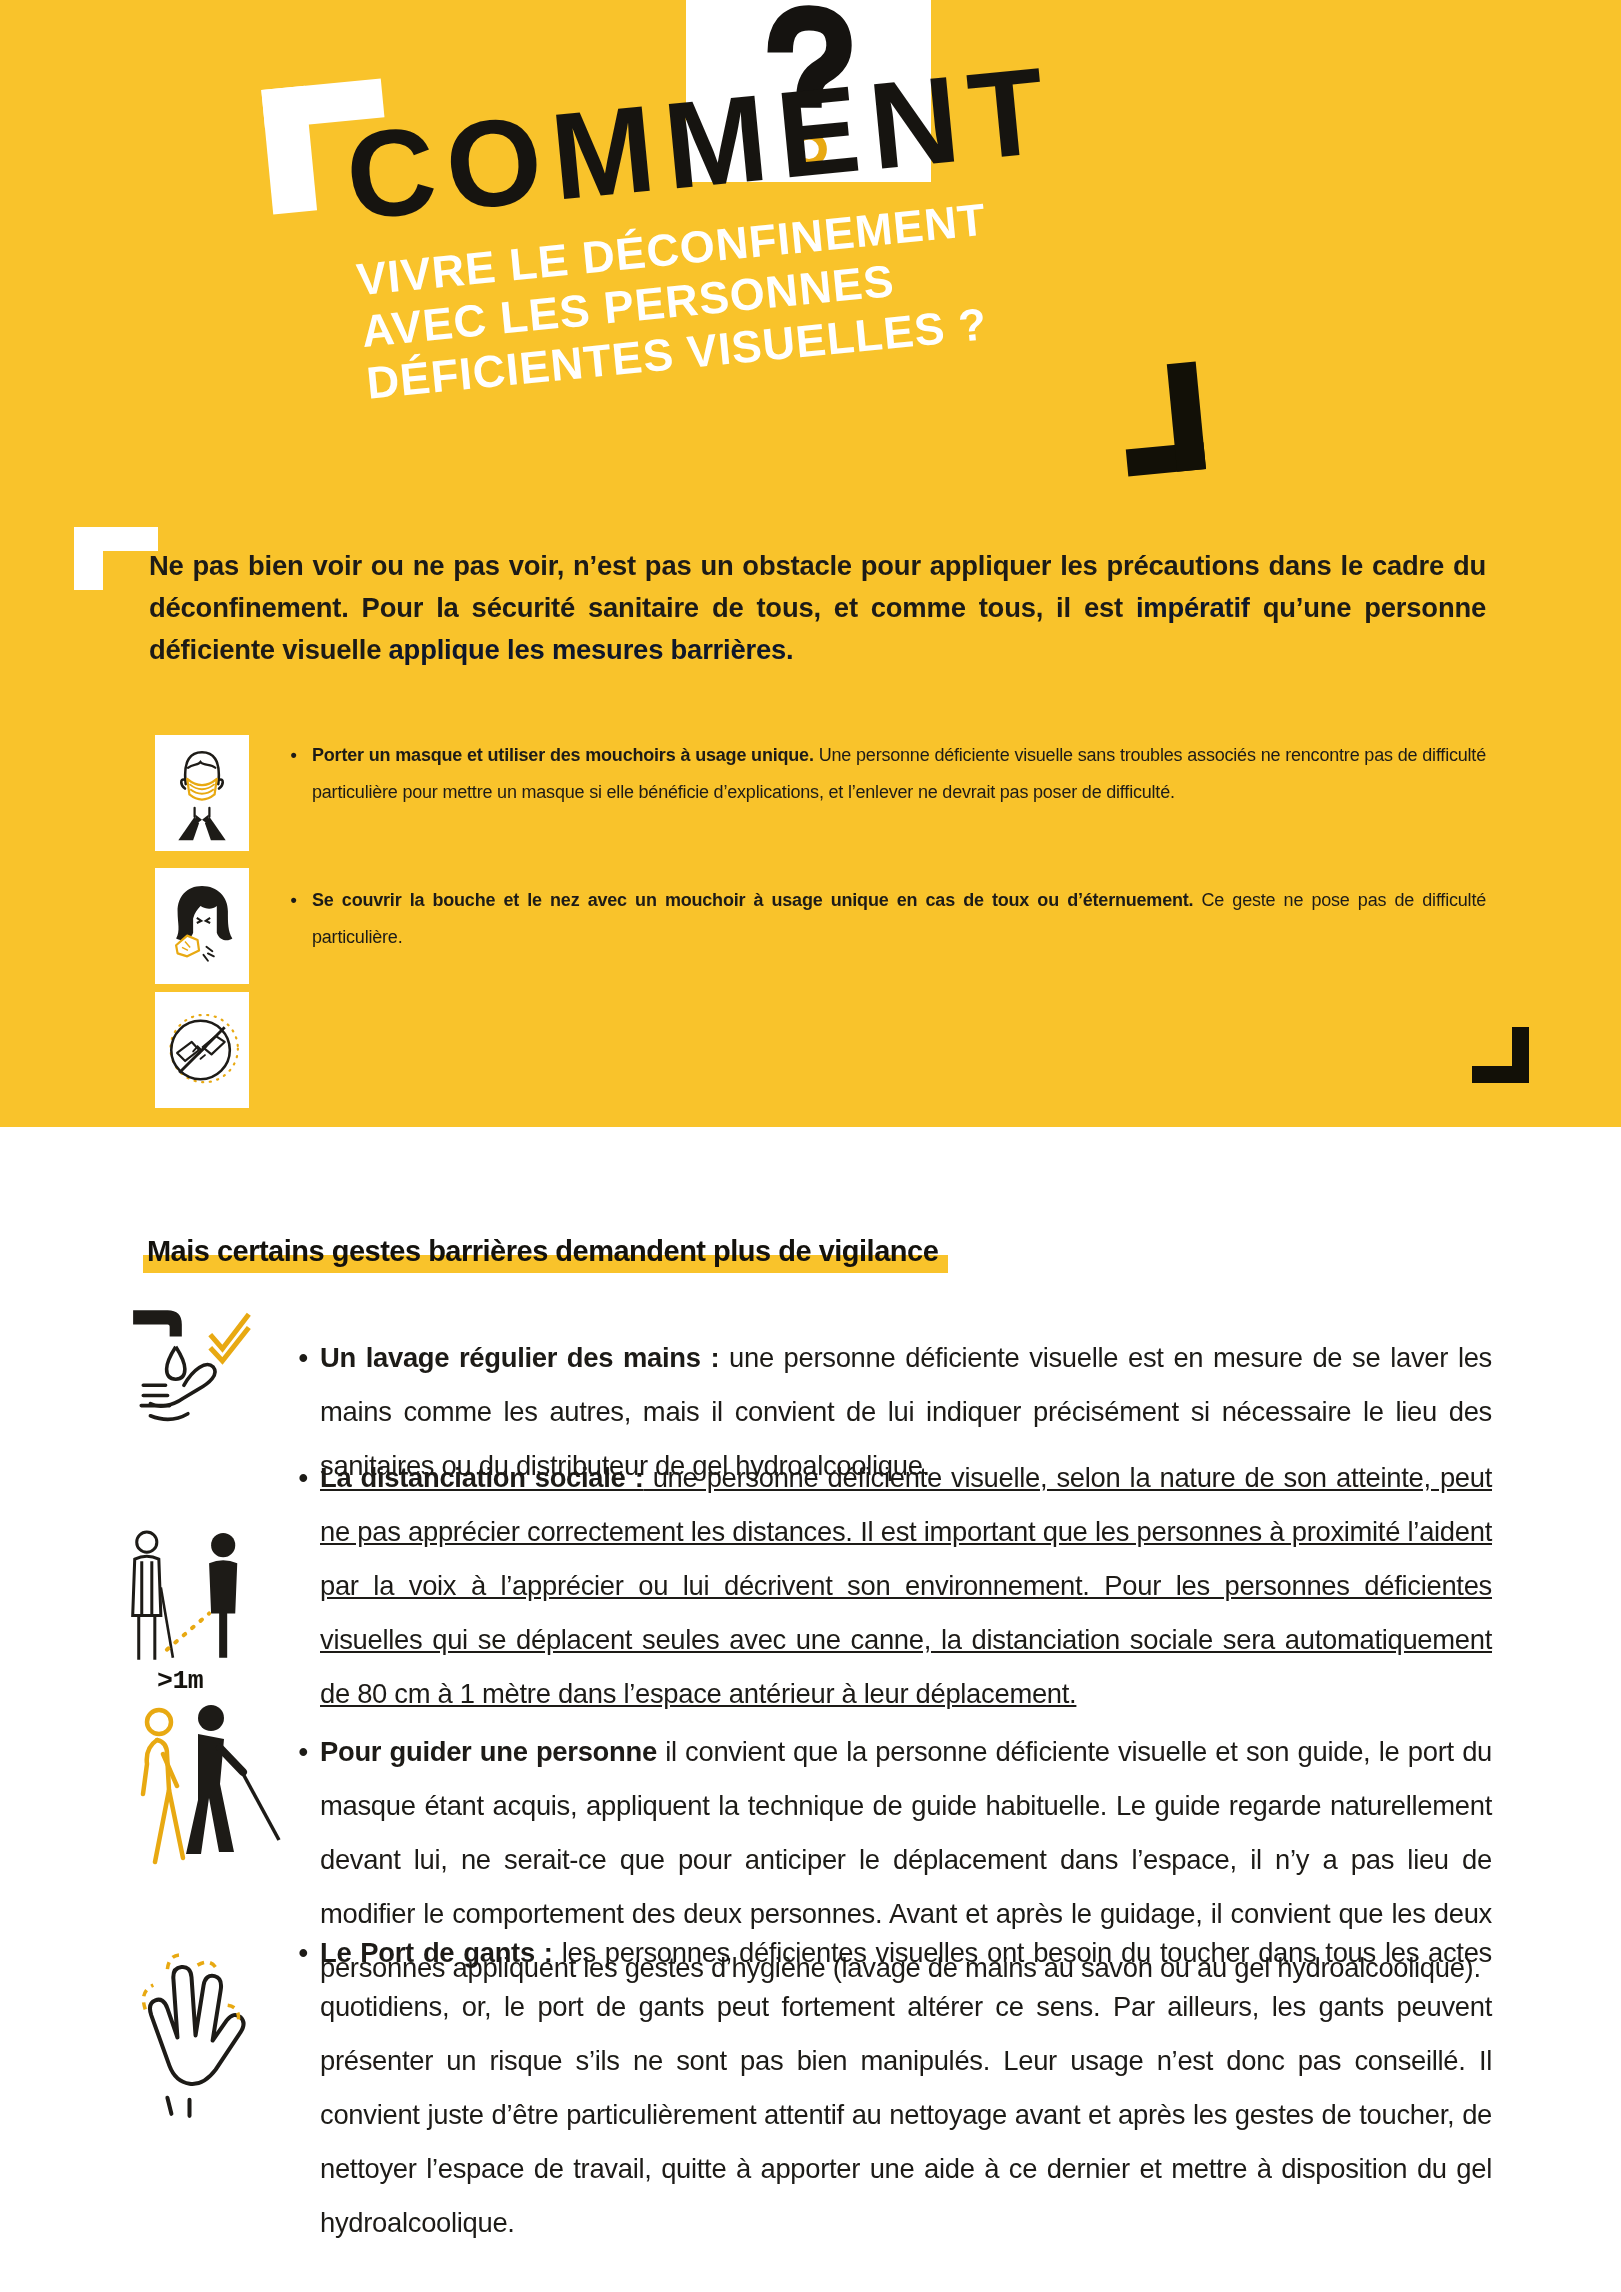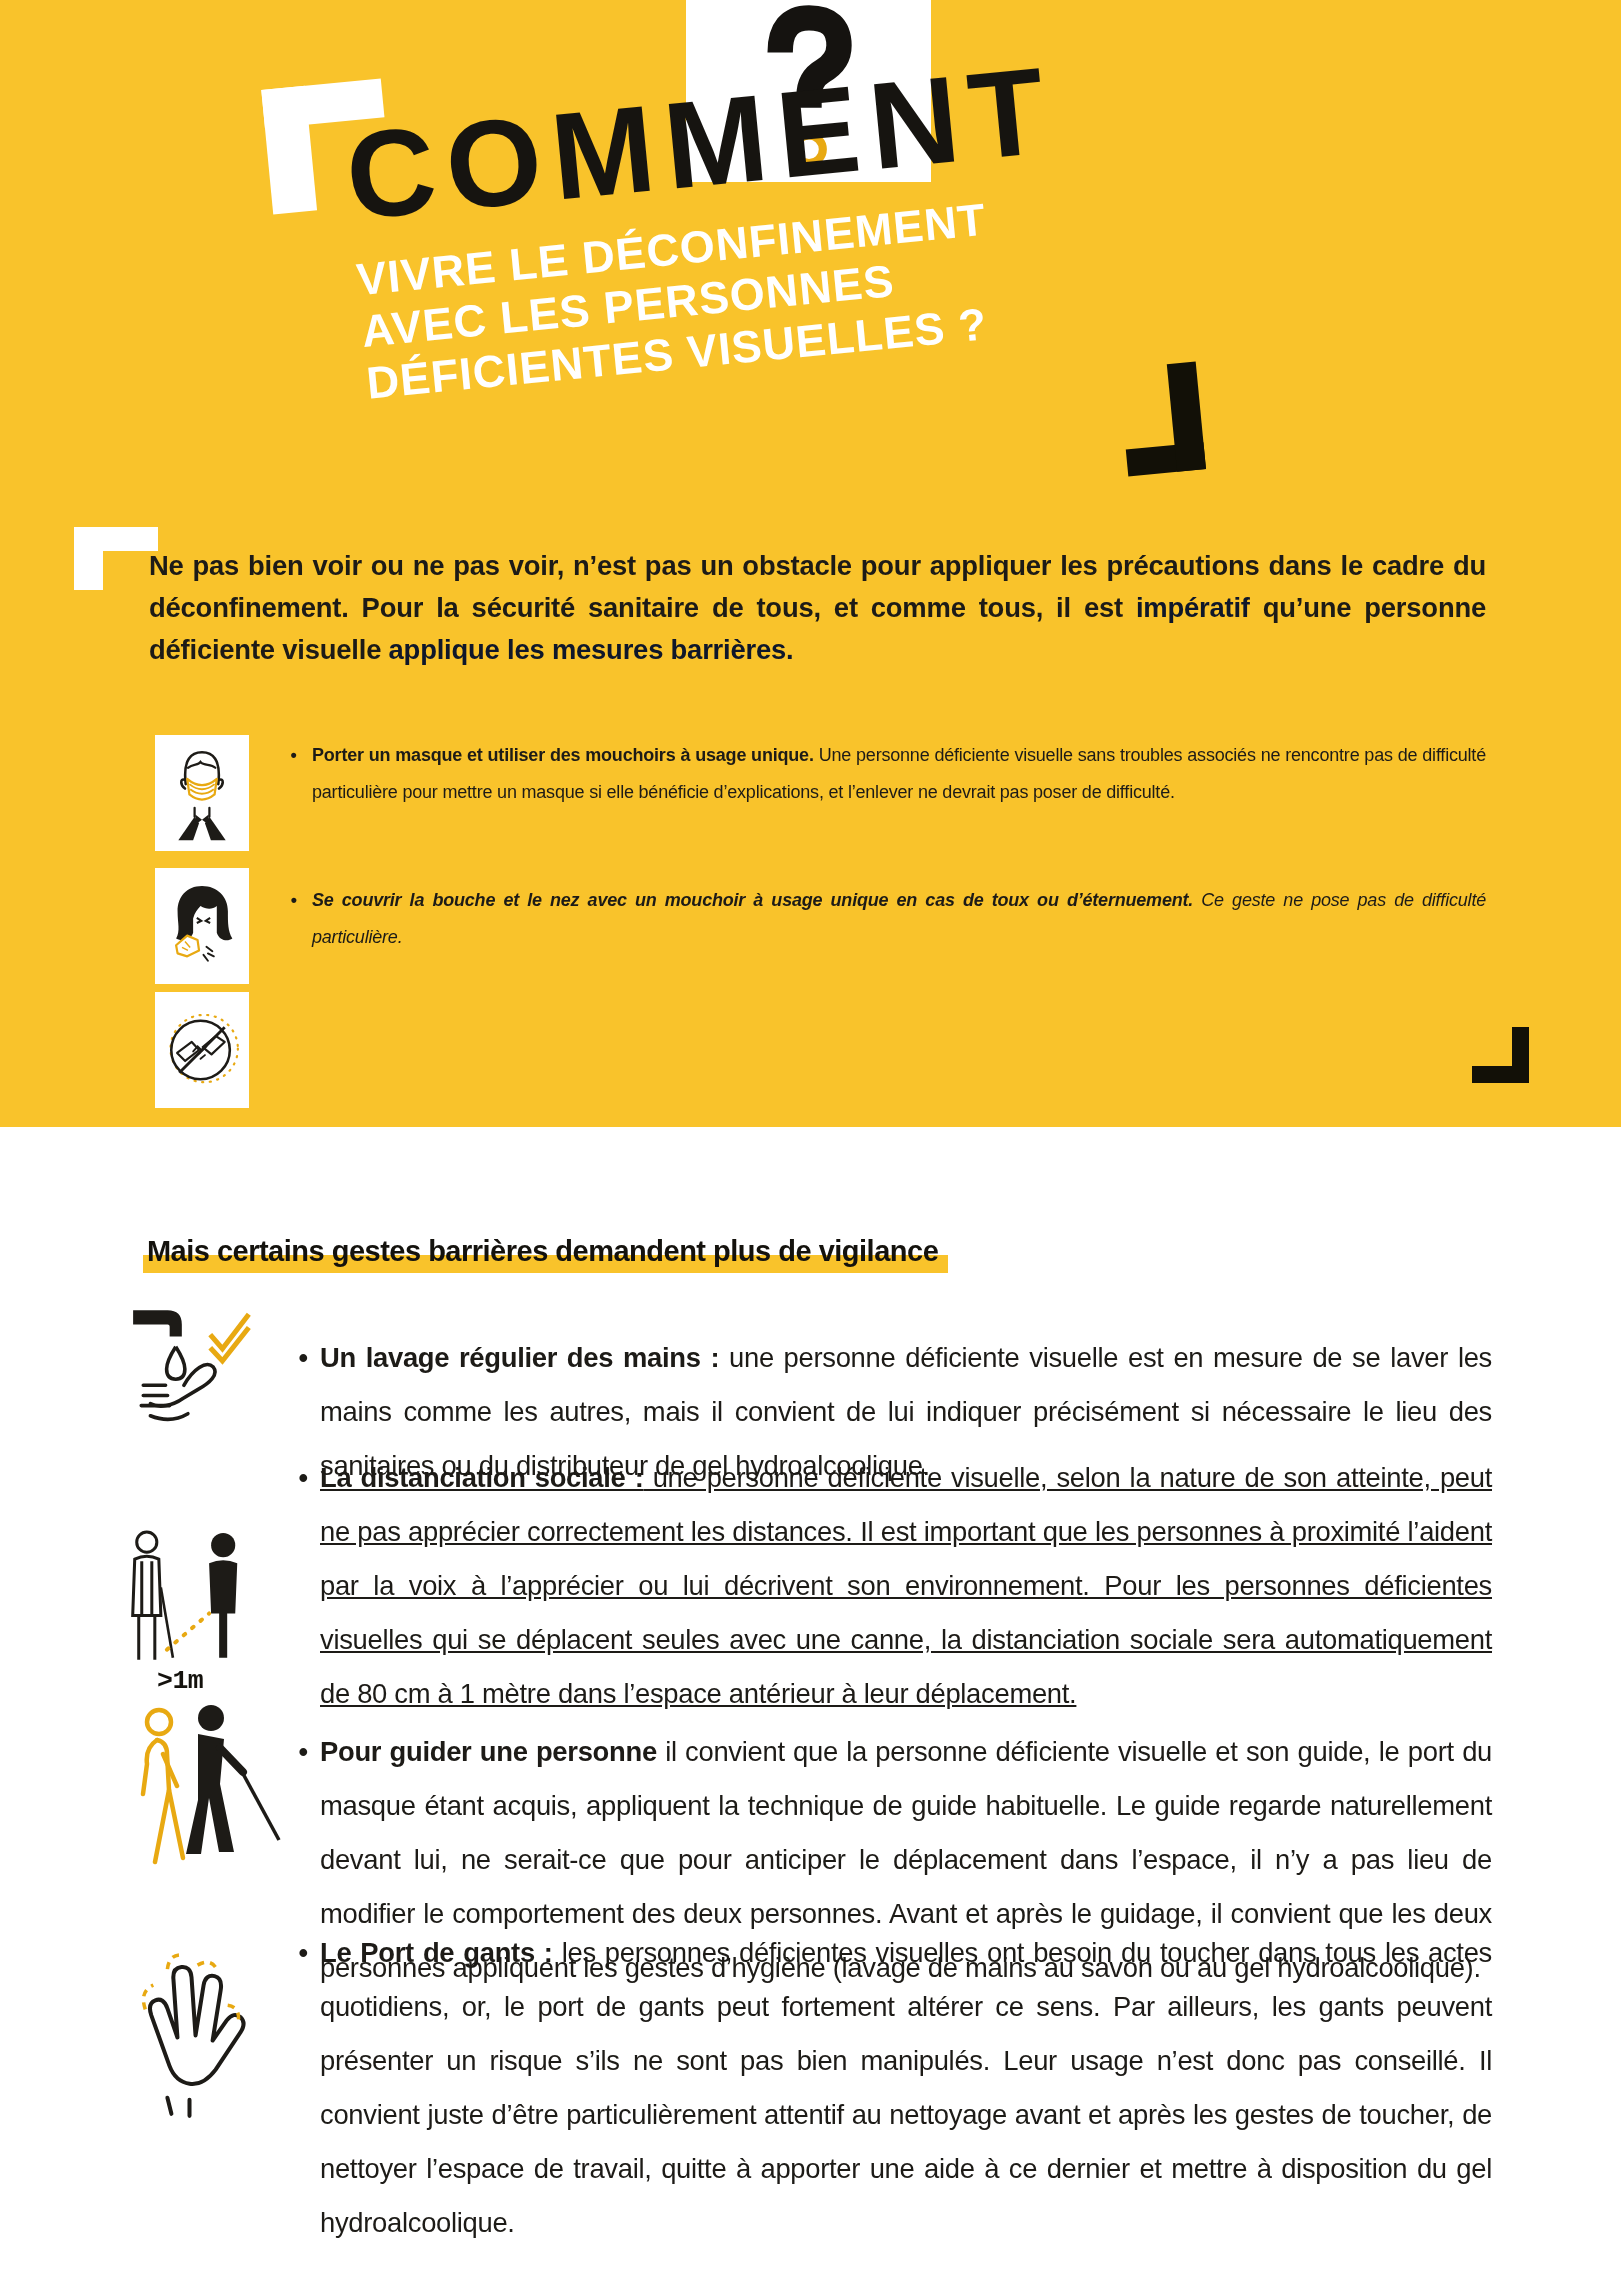--- a/index.html
+++ b/index.html
@@ -32,21 +32,21 @@
          font-size:27.4px;line-height:42px;font-weight:bold;text-align:justify;letter-spacing:-0.2px;}
   .intro .wh{color:#0f172a;}
   
   .tile{position:absolute;left:155px;width:94px;height:116px;background:#ffffff;
         display:flex;align-items:center;justify-content:center;}
   .tile-1{top:735px;}  .tile-2{top:868px;}  .tile-3{top:992px;}
   .hbul{position:absolute;left:312px;width:1174px;margin:0;font-size:18px;line-height:37px;
         text-align:justify;letter-spacing:-0.2px;}
   .hbul::before{content:"\2022";position:absolute;left:-21.6px;font-weight:bold;}
   .hbul b{font-weight:bold;}
-  .hbul-1{top:737px;} .hbul-2{top:882px;font-style:italic;} .hbul-3{top:1006px;}
+  .hbul-1{top:737px;} .hbul-2{top:882px;} .hbul-3{top:1006px;}
   
   .vig-heading{position:absolute;left:143px;top:1235px;margin:0;font-size:29px;font-weight:bold;
         letter-spacing:-0.5px;color:#14120d;display:inline-block;padding:0 9.8px 4.9px 3.9px;
         background:linear-gradient(to bottom, transparent 52%, #F9C32B 52%);}
   .vbul{position:absolute;left:312px;width:1172px;margin:8px;font-size:27.4px;line-height:54px;
         text-align:justify;letter-spacing:-0.3px;}
   .vbul::before{content:"\2022";position:absolute;left:-21.6px;font-weight:bold;}
   .vbul-1{top:1323px;} .vbul-2{top:1443px;text-decoration:underline;} .vbul-3{top:1717px;} .vbul-4{top:1918px;}
   .vicon{position:absolute;}
   .vicon-1{left:125px;top:1296px;}

